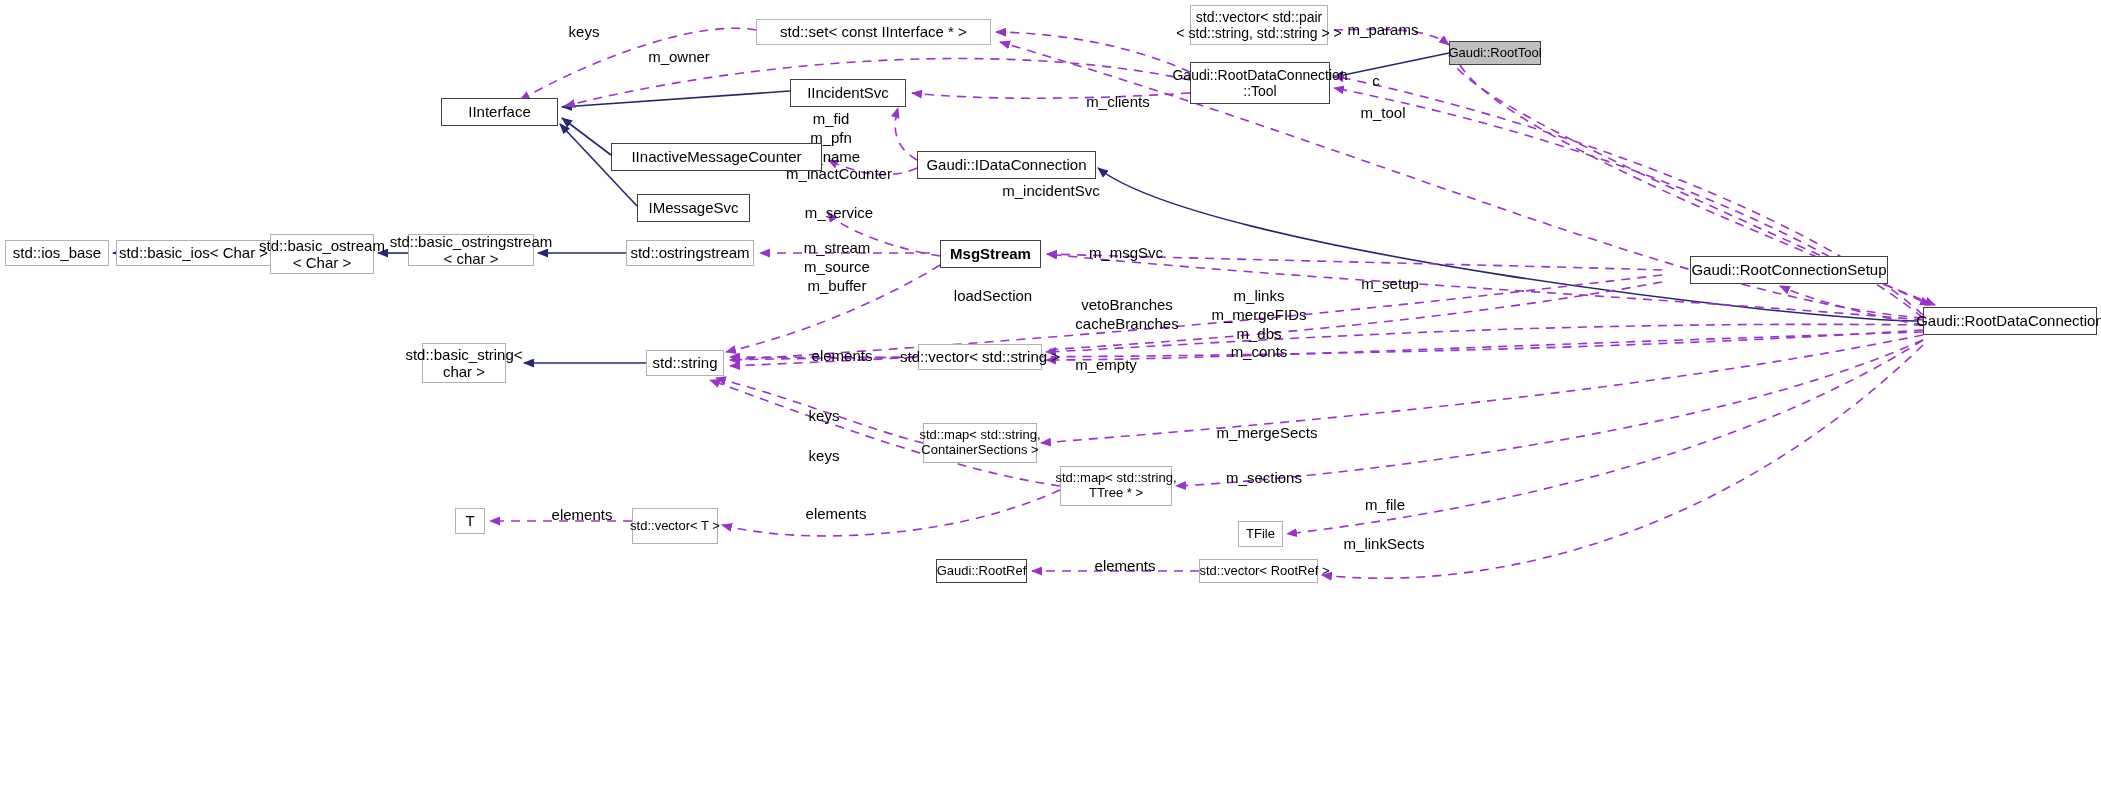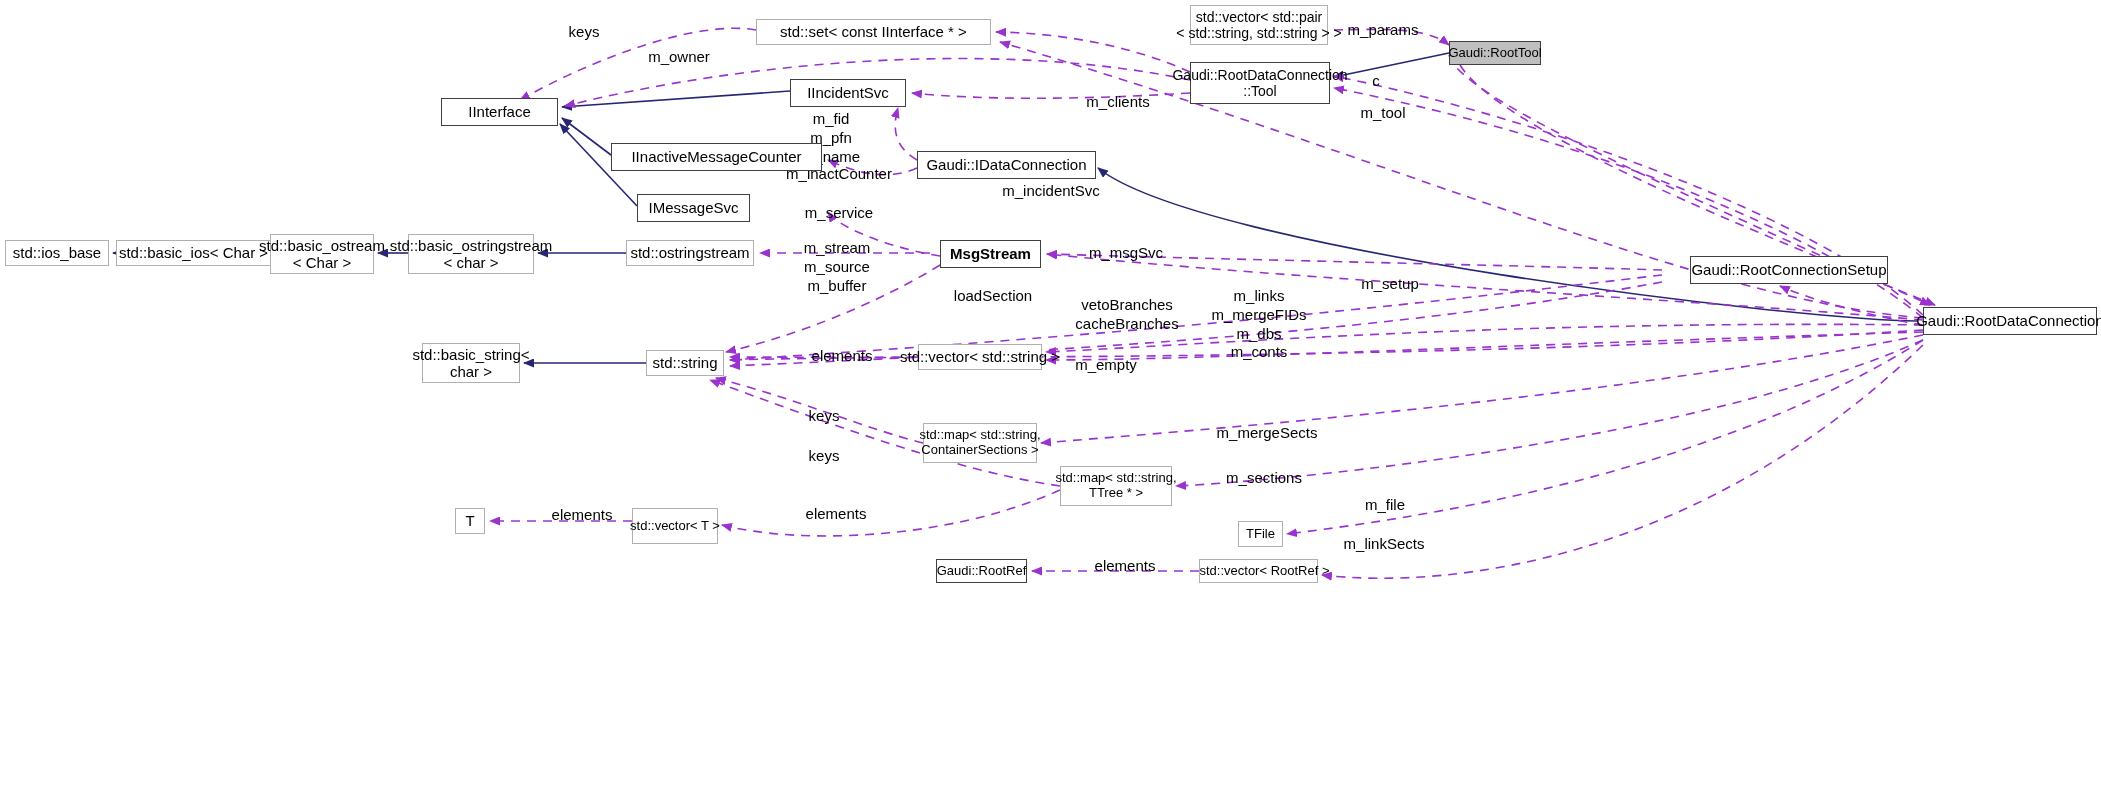--- a/index.html
+++ b/index.html
@@ -118,28 +118,28 @@
 
   <div class="node thick" style="left:940px;top:240px;width:101px;height:28px;font-weight:bold;">MsgStream</div>
 
   <div class="node thin" style="left:5px;top:240px;width:104px;height:26px;">std::ios_base</div>
 
   <div class="node thin" style="left:116px;top:240px;width:155px;height:26px;">std::basic_ios&lt; Char &gt;</div>
 
   <div class="node thin" style="left:270px;top:234px;width:104px;height:40px;">std::basic_ostream
 &lt; Char &gt;</div>
 
-  <div class="node thin" style="left:408px;top:234px;width:126px;height:40px;">std::basic_ostringstream
+  <div class="node thin" style="left:408px;top:234px;width:126px;height:32px;">std::basic_ostringstream
 &lt; char &gt;</div>
 
   <div class="node thin" style="left:626px;top:240px;width:128px;height:26px;">std::ostringstream</div>
 
   <div class="node thick" style="left:1662px;top:256px;width:198px;height:28px;margin-left:28px;">Gaudi::RootConnectionSetup</div>
 
-  <div class="node thin" style="left:422px;top:343px;width:98px;height:40px;">std::basic_string&lt;
+  <div class="node thin" style="left:422px;top:343px;width:84px;height:40px;">std::basic_string&lt;
 char &gt;</div>
 
   <div class="node thin" style="left:646px;top:350px;width:78px;height:26px;">std::string</div>
 
   <div class="node thin" style="left:918px;top:344px;width:124px;height:26px;">std::vector&lt; std::string &gt;</div>
 
   <div class="node thick" style="left:1923px;top:307px;width:174px;height:28px;">Gaudi::RootDataConnection</div>
 
   <div class="node thin" style="left:1190px;top:5px;width:138px;height:40px;font-size:14px;">std::vector&lt; std::pair
 &lt; std::string, std::string &gt; &gt;</div>

